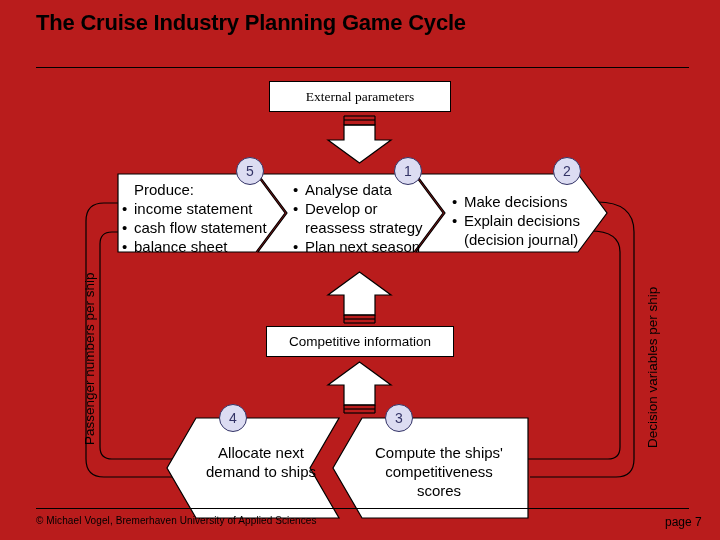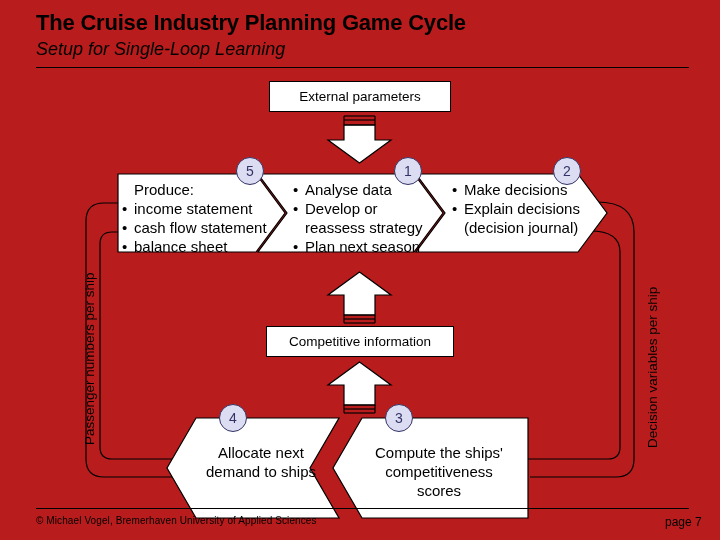--- a/index.html
+++ b/index.html
@@ -61,20 +61,21 @@
     font-size: 13.5px;
     line-height: 16px;
     text-align: center;
     box-sizing: border-box;
   }
   #external-parameters-box {
     left: 269px;
     top: 81px;
     width: 182px;
     height: 31px;
+    font-family: Liberation Serif, serif;
   }
   #competitive-information-box {
     left: 266px;
     top: 326px;
     width: 188px;
     height: 31px;
   }
 
   
   #artwork {
@@ -188,21 +189,20 @@
     white-space: nowrap;
   }
 </style>
 </head>
 <body>
 
 <div id="slide">
 
   <div id="header">
     <div id="slide-title">The Cruise Industry Planning Game Cycle</div>
-    <div id="slide-subtitle">Setup for Single-Loop Learning</div>
   </div>
   <div id="header-rule"></div>
 
   <svg id="artwork" viewBox="0 0 720 540">
 
     <path class="ln" d="M 118,203 L 104,203 Q 86,203 86,221 L 86,459 Q 86,477 104,477 L 191,477"></path>
 
     <path class="ln" d="M 118,232 L 112,232 Q 100,232 100,244 L 100,447 Q 100,459 112,459 L 196,459"></path>
 
     <path class="ln" d="M 597,202 Q 634,202 634,232 L 634,459 Q 634,477 616,477 L 530,477"></path>
@@ -261,21 +261,21 @@
 
   <div class="chev-text" style="left:293px; top:180px;">
     <ul>
       <li class="bullet">Analyse data</li>
       <li class="bullet">Develop or</li>
       <li class="plain" style="padding-left:12px;">reassess strategy</li>
       <li class="bullet">Plan next season</li>
     </ul>
   </div>
 
-  <div class="chev-text" style="left:452px; top:180px;">
+  <div class="chev-text" style="left:452px; top:192px;">
     <ul>
       <li class="bullet">Make decisions</li>
       <li class="bullet">Explain decisions</li>
       <li class="plain" style="padding-left:12px;">(decision journal)</li>
     </ul>
   </div>
 
   <div class="chev-text centered" style="left:196px; top:443px; width:130px;">
     <div>Allocate next</div>
     <div>demand to ships</div>

